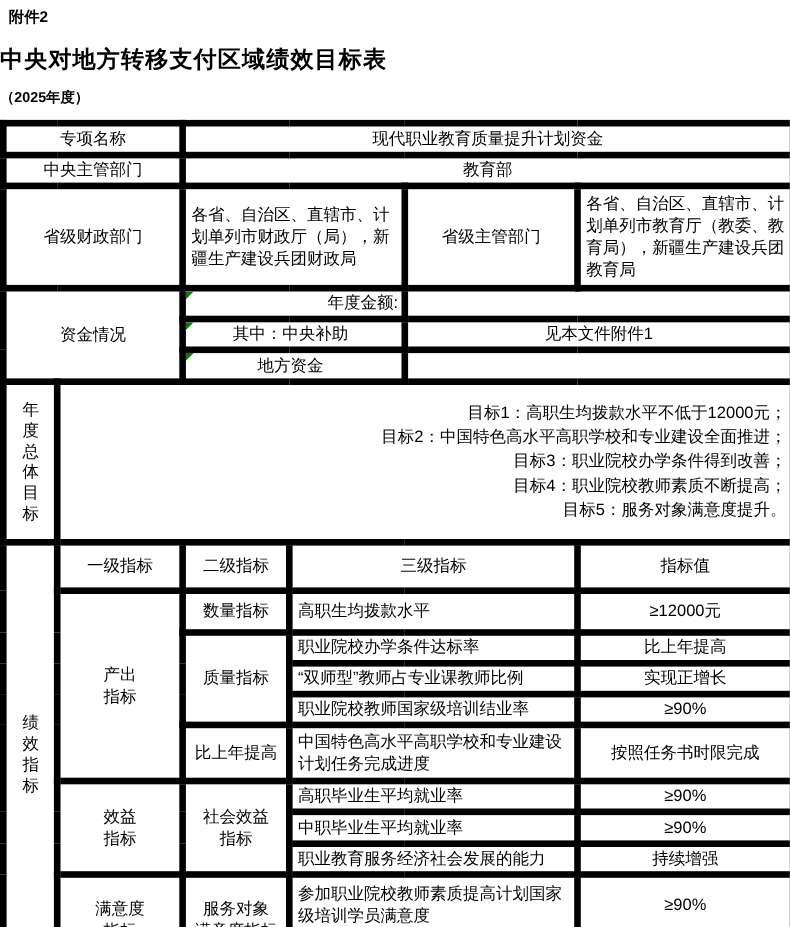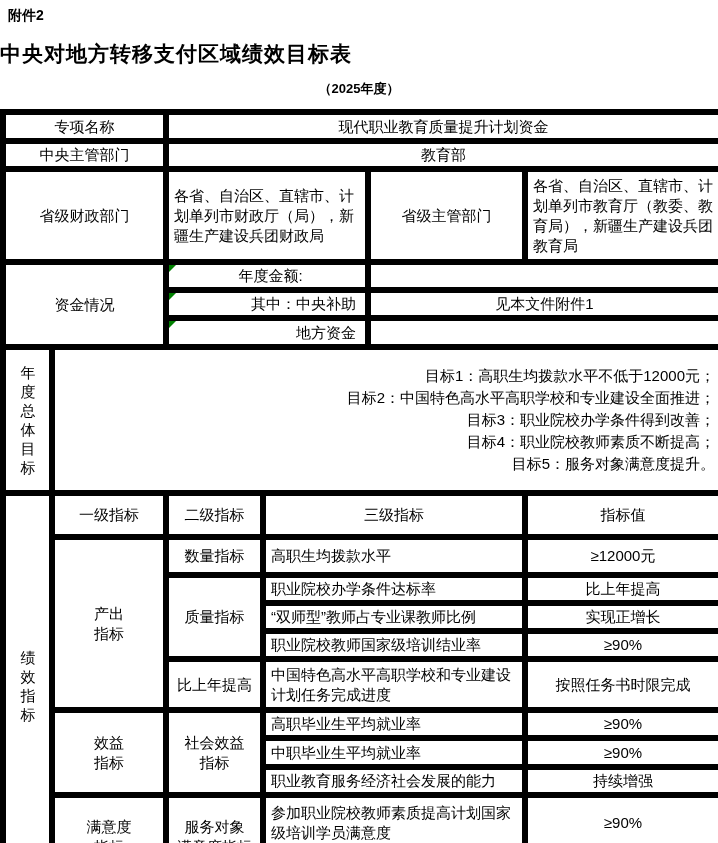--- a/index.html
+++ b/index.html
@@ -12,39 +12,39 @@
   }
   .attachment {
     font-size: 14px; font-weight: bold;
     padding: 7px 0 0 8px;
   }
   .title {
     text-align: left; font-size: 21px; font-weight: bold;
     margin-top: 15px; letter-spacing: 1px;
   }
   .subtitle {
-    text-align: center; font-size: 13px; font-weight: bold;
+    text-align: left; font-size: 13px; font-weight: bold;
     margin-top: 12px;
   }
   table.form {
     width: 718px; table-layout: fixed;
     border-collapse: collapse;
     margin-top: 11px;
     border: 2px solid #000;
   }
   td {
     border: 6px solid #000000;
     font-size: 15px;
     text-align: center; vertical-align: middle;
     padding: 1px 3px;
     line-height: 20px;
     overflow: hidden;
   }
-  td.left  { text-align: center;  padding-left: 10px; }
-  td.right { text-align: right; padding-right: 9px; margin-top: 16px; }
+  td.left  { text-align: right;  padding-left: 10px; }
+  td.right { padding-right: 9px; margin-top: 16px; }
   td.pre   { white-space: pre-line; }
   td.rel   { position: relative; }
   .vert {
     width: 1.06em; margin: 12px auto;
     word-break: break-all; line-height: 19px;
     text-align: right;
   }
   .goals { text-align: right; padding-left: 8px; line-height: 22px; }
   .wrapcell { text-align: left; padding-left: 5px; padding-right: 4px; line-height: 20px; }
   .tri {

